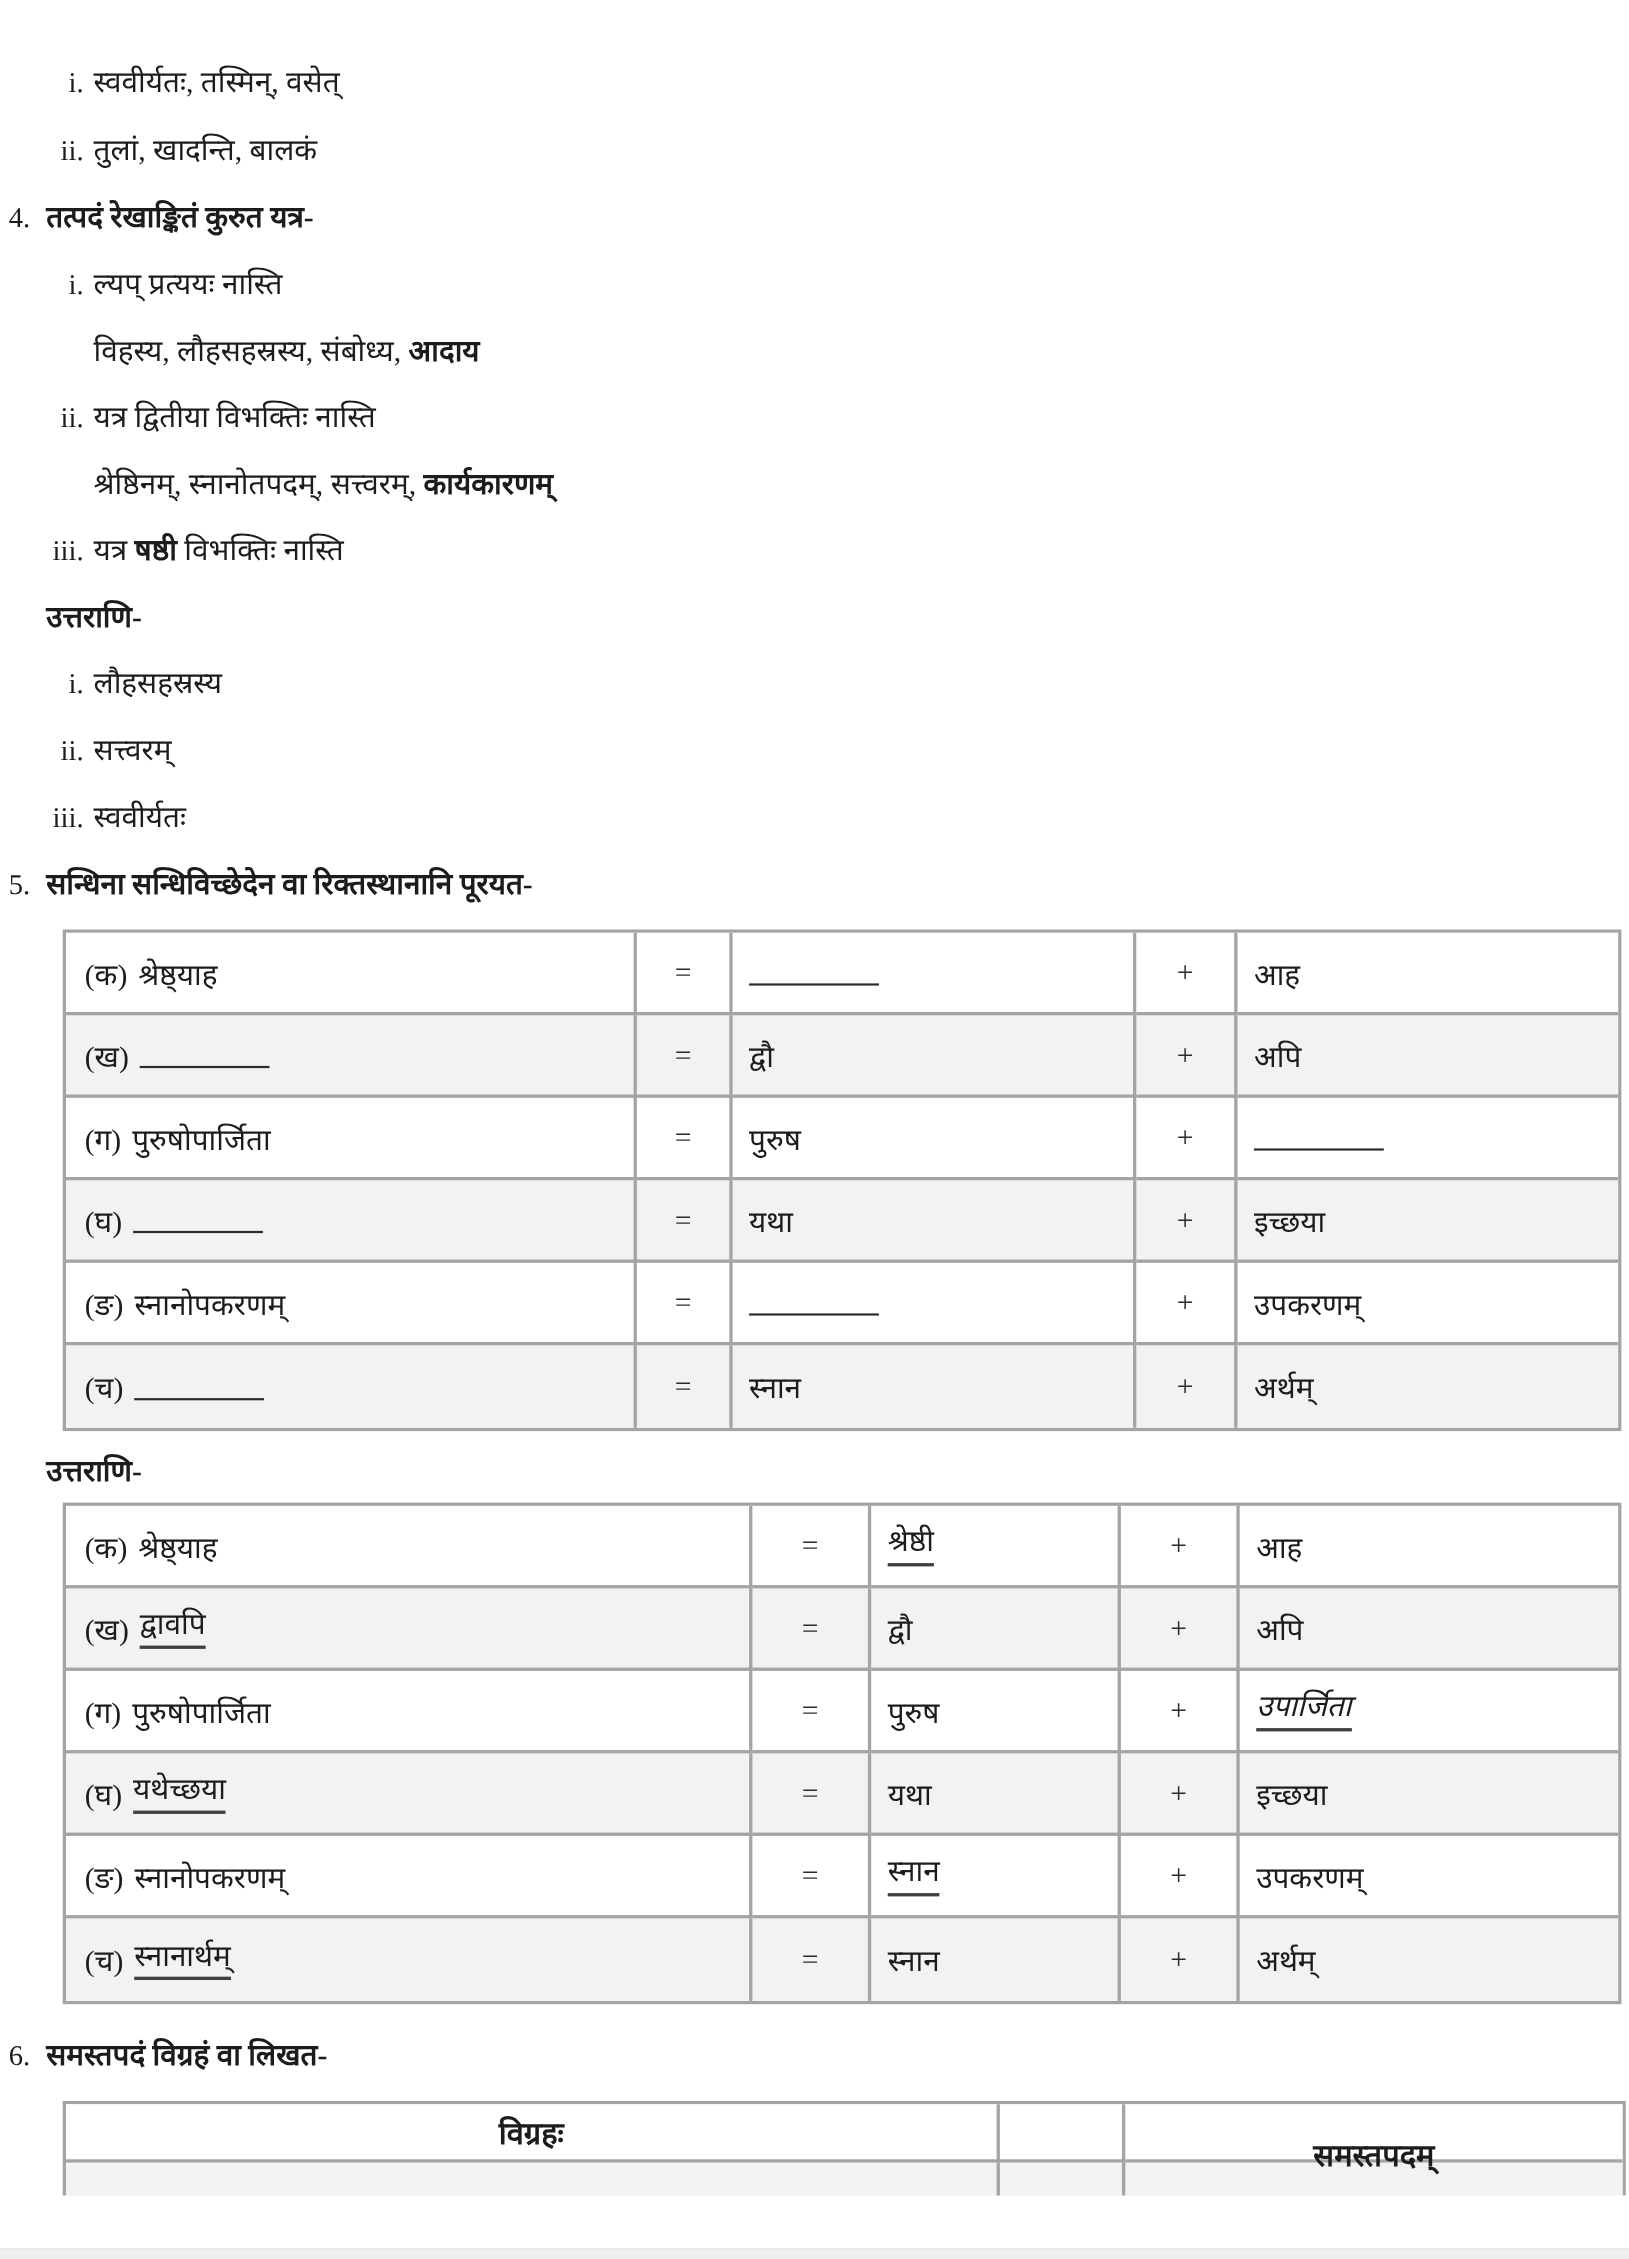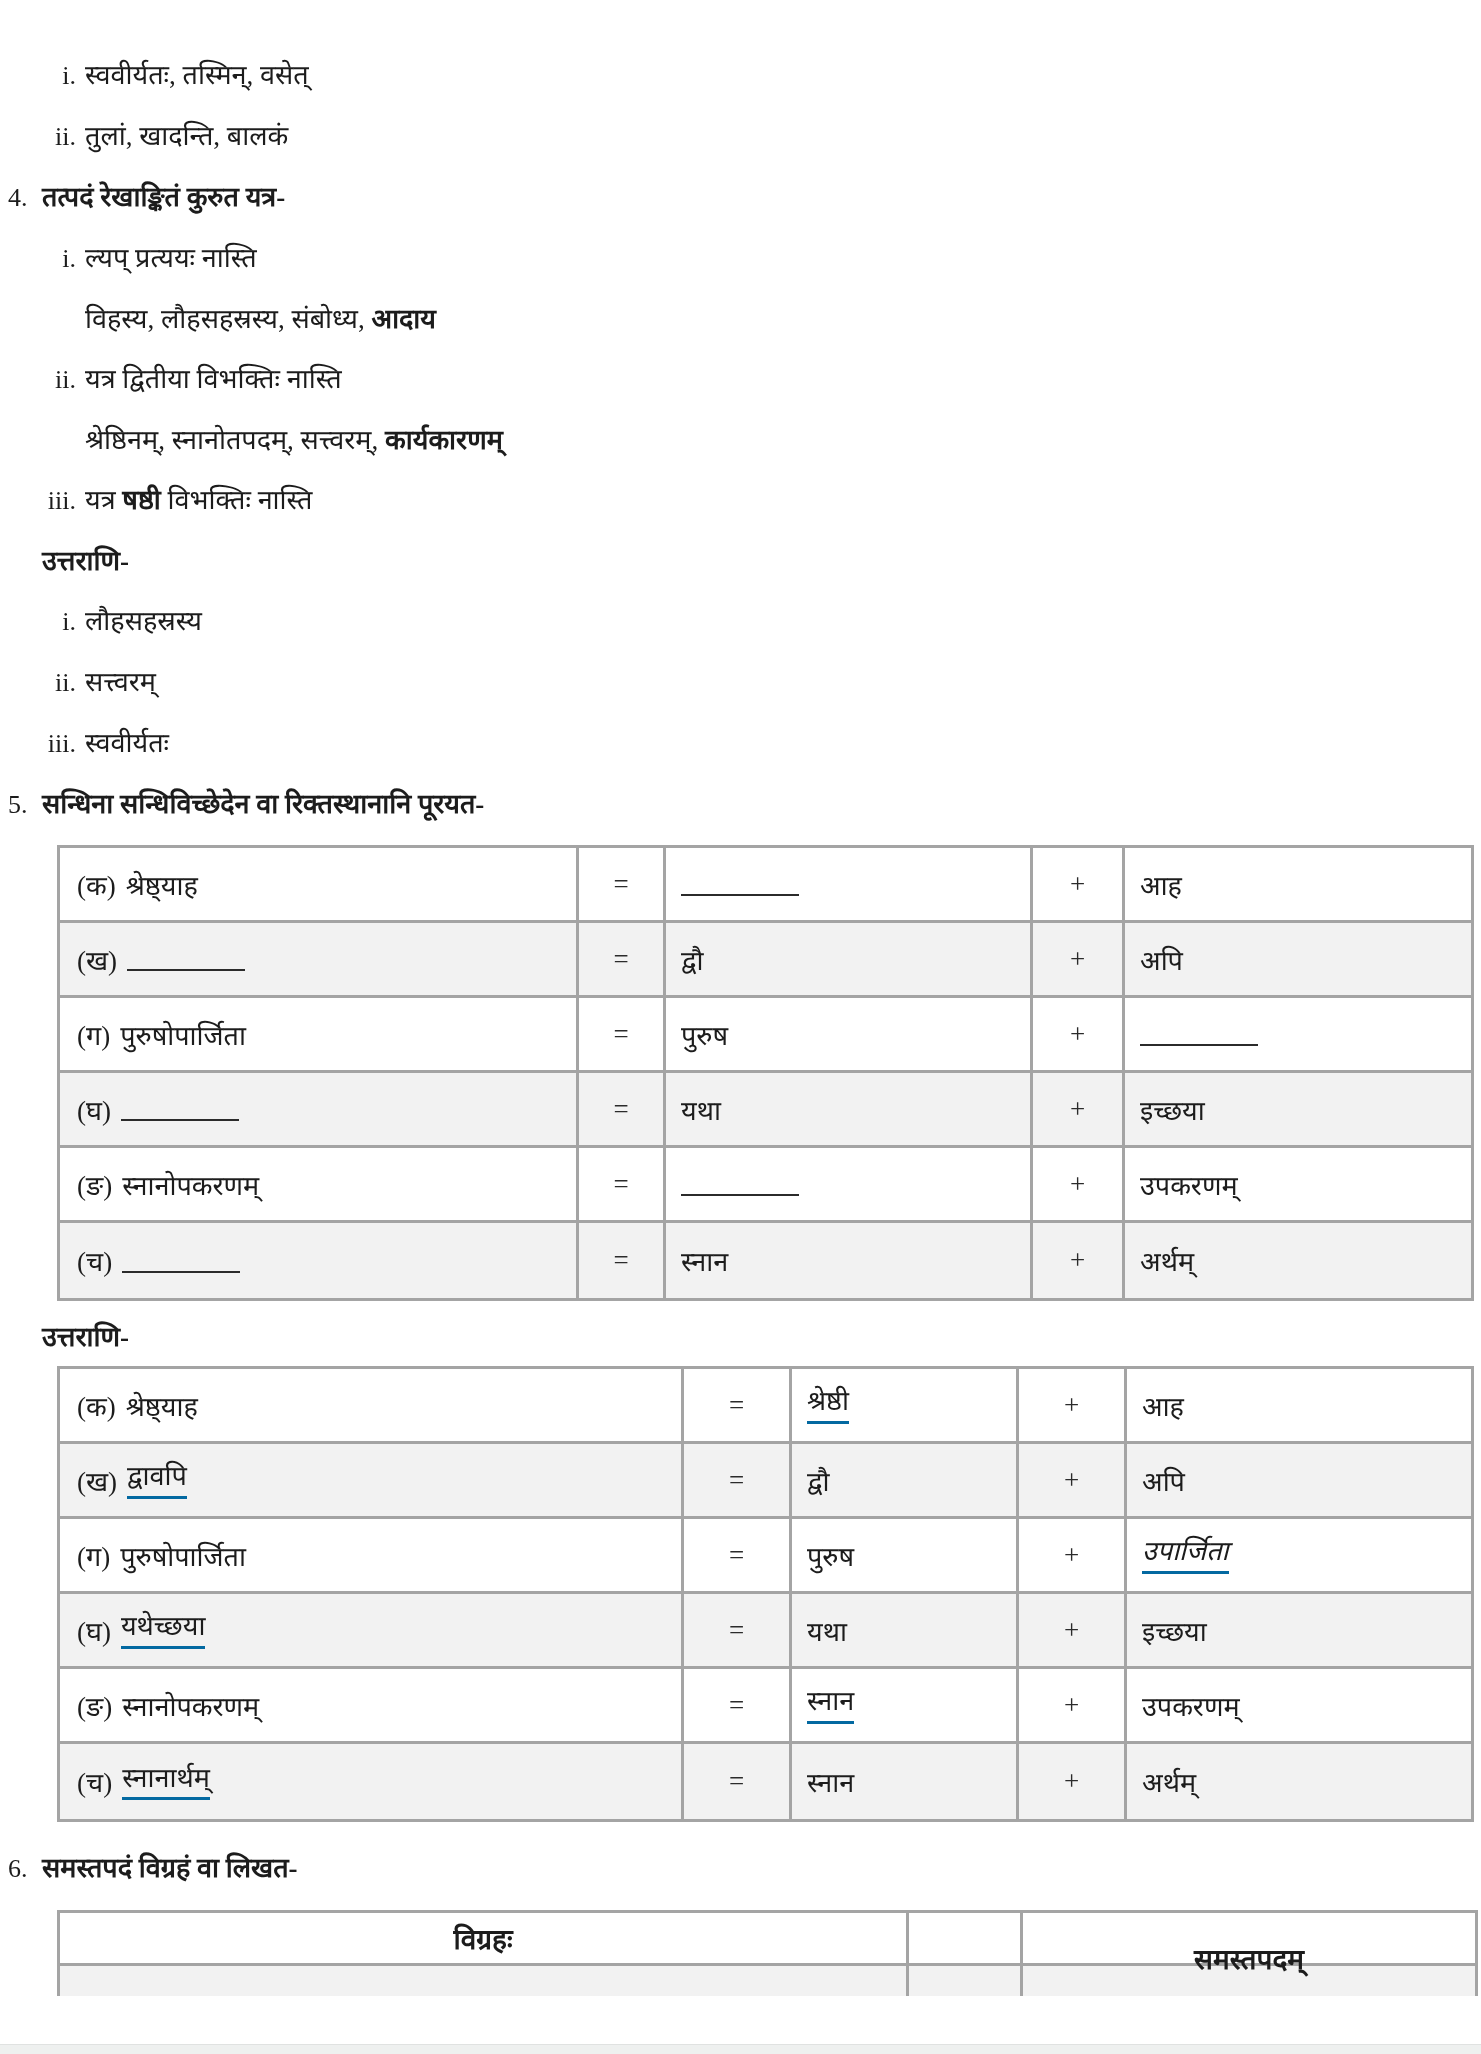--- a/index.html
+++ b/index.html
@@ -54,21 +54,21 @@
   .tc-op { justify-content: center; font-size: 24px; color: #2b2b2b; }
   .prefix { margin-right: 10px; }
   .blank-line {
     display: inline-block;
     width: 118px;
     height: 24px;
     border-bottom: 2px solid #2b2b2b;
   }
   .u-ans {
     display: inline-block;
-    border-bottom: 3px solid #0369a1;
+    border-bottom: 3px solid #404040;
     padding-bottom: 3px;
     line-height: 1.15;
   }
   
   .tbl3-wrap { height: 86px; overflow: hidden; margin-top: 21px; }
   .tbl3 {
     width: 1421px;
     margin-left: 57px;
     border: 3px solid #a4a4a4;
     background: #ffffff;

